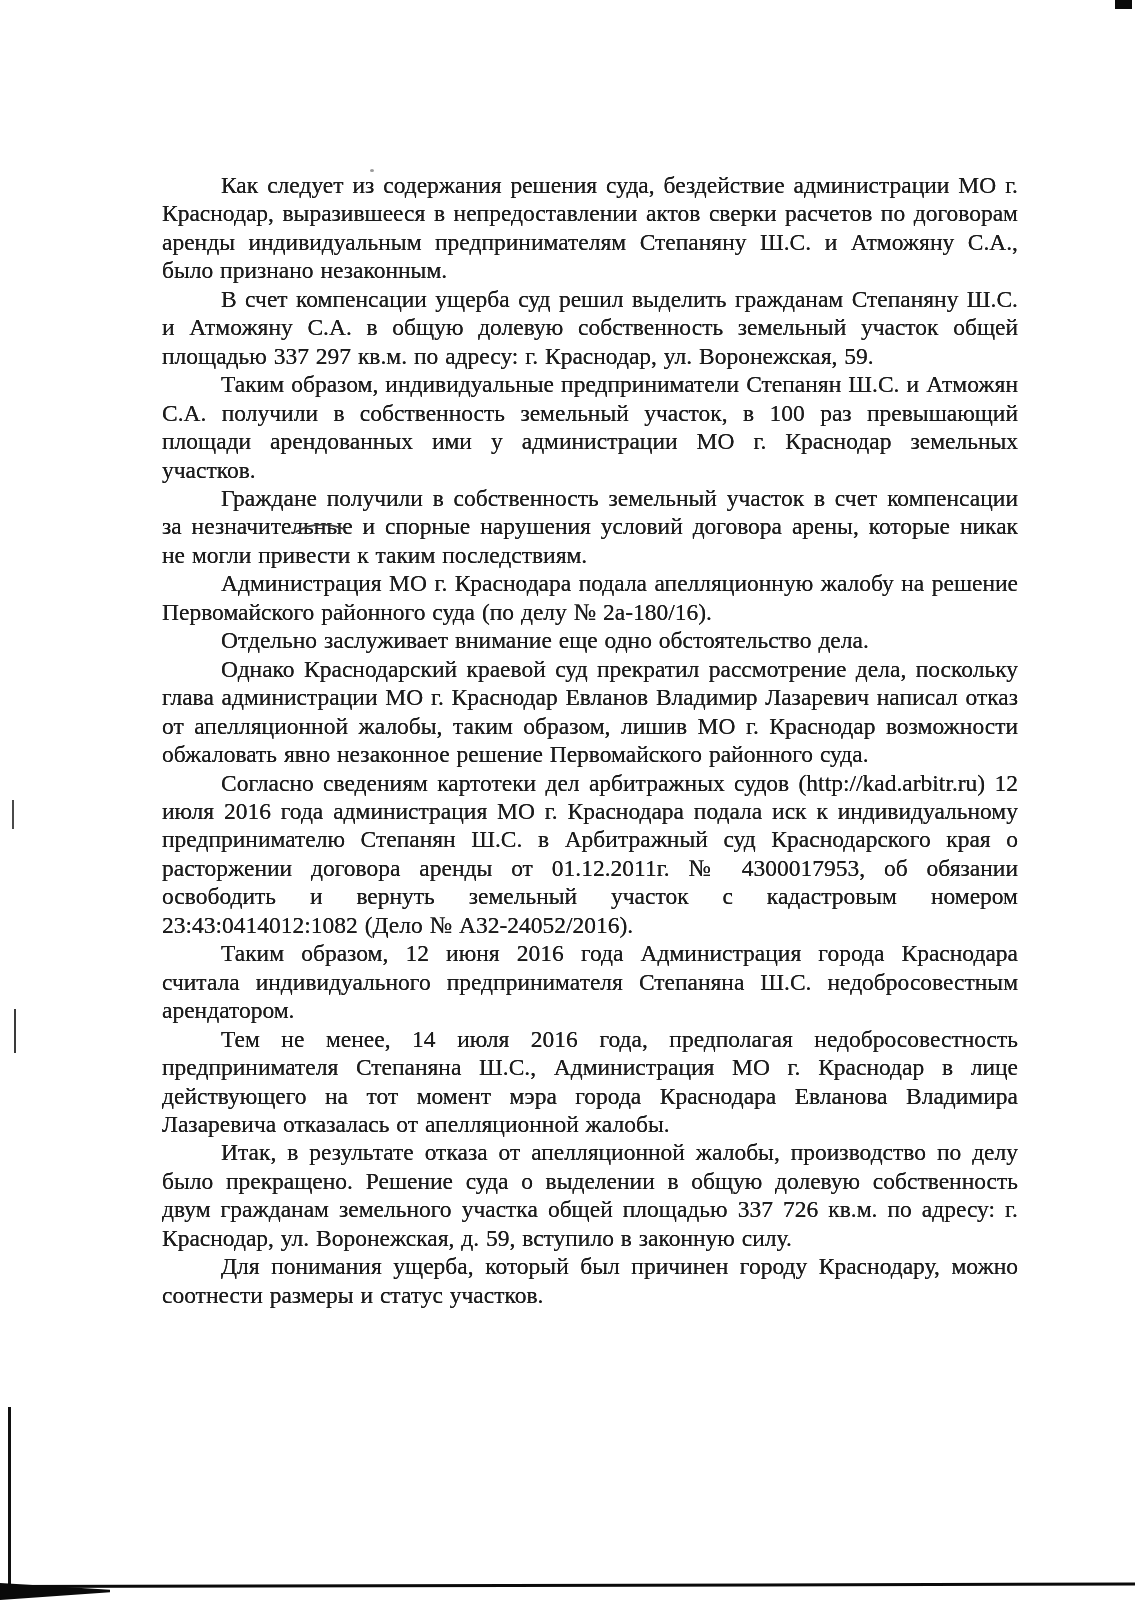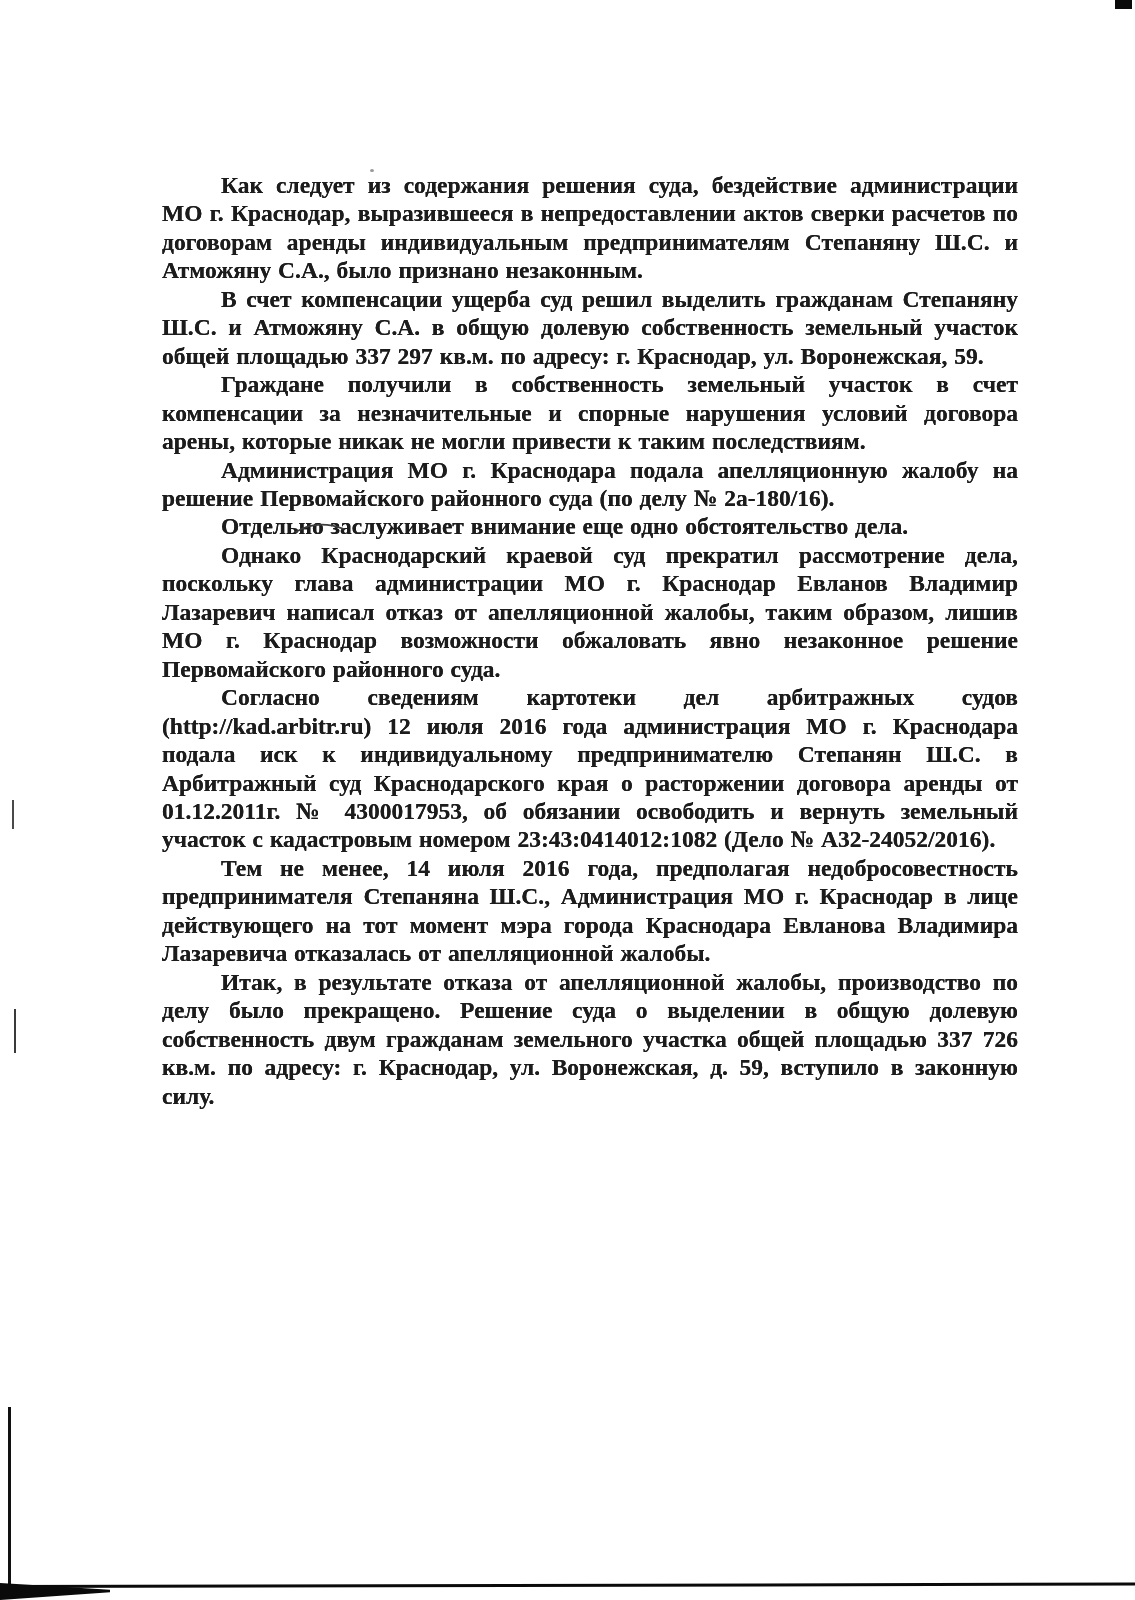--- a/index.html
+++ b/index.html
@@ -23,21 +23,20 @@
     color: #1c1c1c;
     font-size: 23.5px;
     line-height: 28.45px;
     text-align: justify;
     text-shadow: 0 0 0.45px #1c1c1c;
     word-spacing: 1px;
   }
   .para {
     margin: 0;
     text-indent: 59px;
-    font-weight: bold;
   }
   
   .corner-box {
     position: absolute;
     left: 1115px;
     top: 0;
     width: 17px;
     height: 9px;
     background: #0a0a0a;
   }
@@ -102,27 +101,30 @@
   }
 </style>
 </head>
 <body>
 
 <div class="page">
 
   <div class="textblock">
       <p class="para">Как следует из содержания решения суда, бездействие администрации МО г. Краснодар, выразившееся в непредоставлении актов сверки расчетов по договорам аренды индивидуальным предпринимателям Степаняну Ш.С. и Атможяну С.А., было признано незаконным.</p>
       <p class="para">В счет компенсации ущерба суд решил выделить гражданам Степаняну Ш.С. и Атможяну С.А. в общую долевую собственность земельный участок общей площадью 337 297 кв.м. по адресу: г. Краснодар, ул. Воронежская, 59.</p>
+      <p class="para">Таким образом, индивидуальные предприниматели Степанян Ш.С. и Атможян С.А. получили в собственность земельный участок, в 100 раз превышающий площади арендованных ими у администрации МО г. Краснодар земельных участков.</p>
       <p class="para">Граждане получили в собственность земельный участок в счет компенсации за незначительные и спорные нарушения условий договора арены, которые никак не могли привести к таким последствиям.</p>
       <p class="para">Администрация МО г. Краснодара подала апелляционную жалобу на решение Первомайского районного суда (по делу № 2а-180/16).</p>
       <p class="para">Отдельно заслуживает внимание еще одно обстоятельство дела.</p>
       <p class="para">Однако Краснодарский краевой суд прекратил рассмотрение дела, поскольку глава администрации МО г. Краснодар Евланов Владимир Лазаревич написал отказ от апелляционной жалобы, таким образом, лишив МО г. Краснодар возможности обжаловать явно незаконное решение Первомайского районного суда.</p>
       <p class="para">Согласно сведениям картотеки дел арбитражных судов (http://kad.arbitr.ru) 12 июля 2016 года администрация МО г. Краснодара подала иск к индивидуальному предпринимателю Степанян Ш.С. в Арбитражный суд Краснодарского края о расторжении договора аренды от 01.12.2011г. № 4300017953, об обязании освободить и вернуть земельный участок с кадастровым номером 23:43:0414012:1082 (Дело № А32-24052/2016).</p>
+      <p class="para">Таким образом, 12 июня 2016 года Администрация города Краснодара считала индивидуального предпринимателя Степаняна Ш.С. недобросовестным арендатором.</p>
       <p class="para">Тем не менее, 14 июля 2016 года, предполагая недобросовестность предпринимателя Степаняна Ш.С., Администрация МО г. Краснодар в лице действующего на тот момент мэра города Краснодара Евланова Владимира Лазаревича отказалась от апелляционной жалобы.</p>
       <p class="para">Итак, в результате отказа от апелляционной жалобы, производство по делу было прекращено. Решение суда о выделении в общую долевую собственность двум гражданам земельного участка общей площадью 337 726 кв.м. по адресу: г. Краснодар, ул. Воронежская, д. 59, вступило в законную силу.</p>
+      <p class="para">Для понимания ущерба, который был причинен городу Краснодару, можно соотнести размеры и статус участков.</p>
     </div>
 
   <div class="corner-box"></div>
   <div class="speck"></div>
 
   <svg class="pen-arc" viewBox="0 0 50 12" width="50" height="12">
     <path d="M1,10 Q22,-3 49,7" fill="none" stroke="#3c3c3c" stroke-width="1.6" stroke-linecap="round"></path>
   </svg>
 
   <div class="left-dash-upper"></div>

